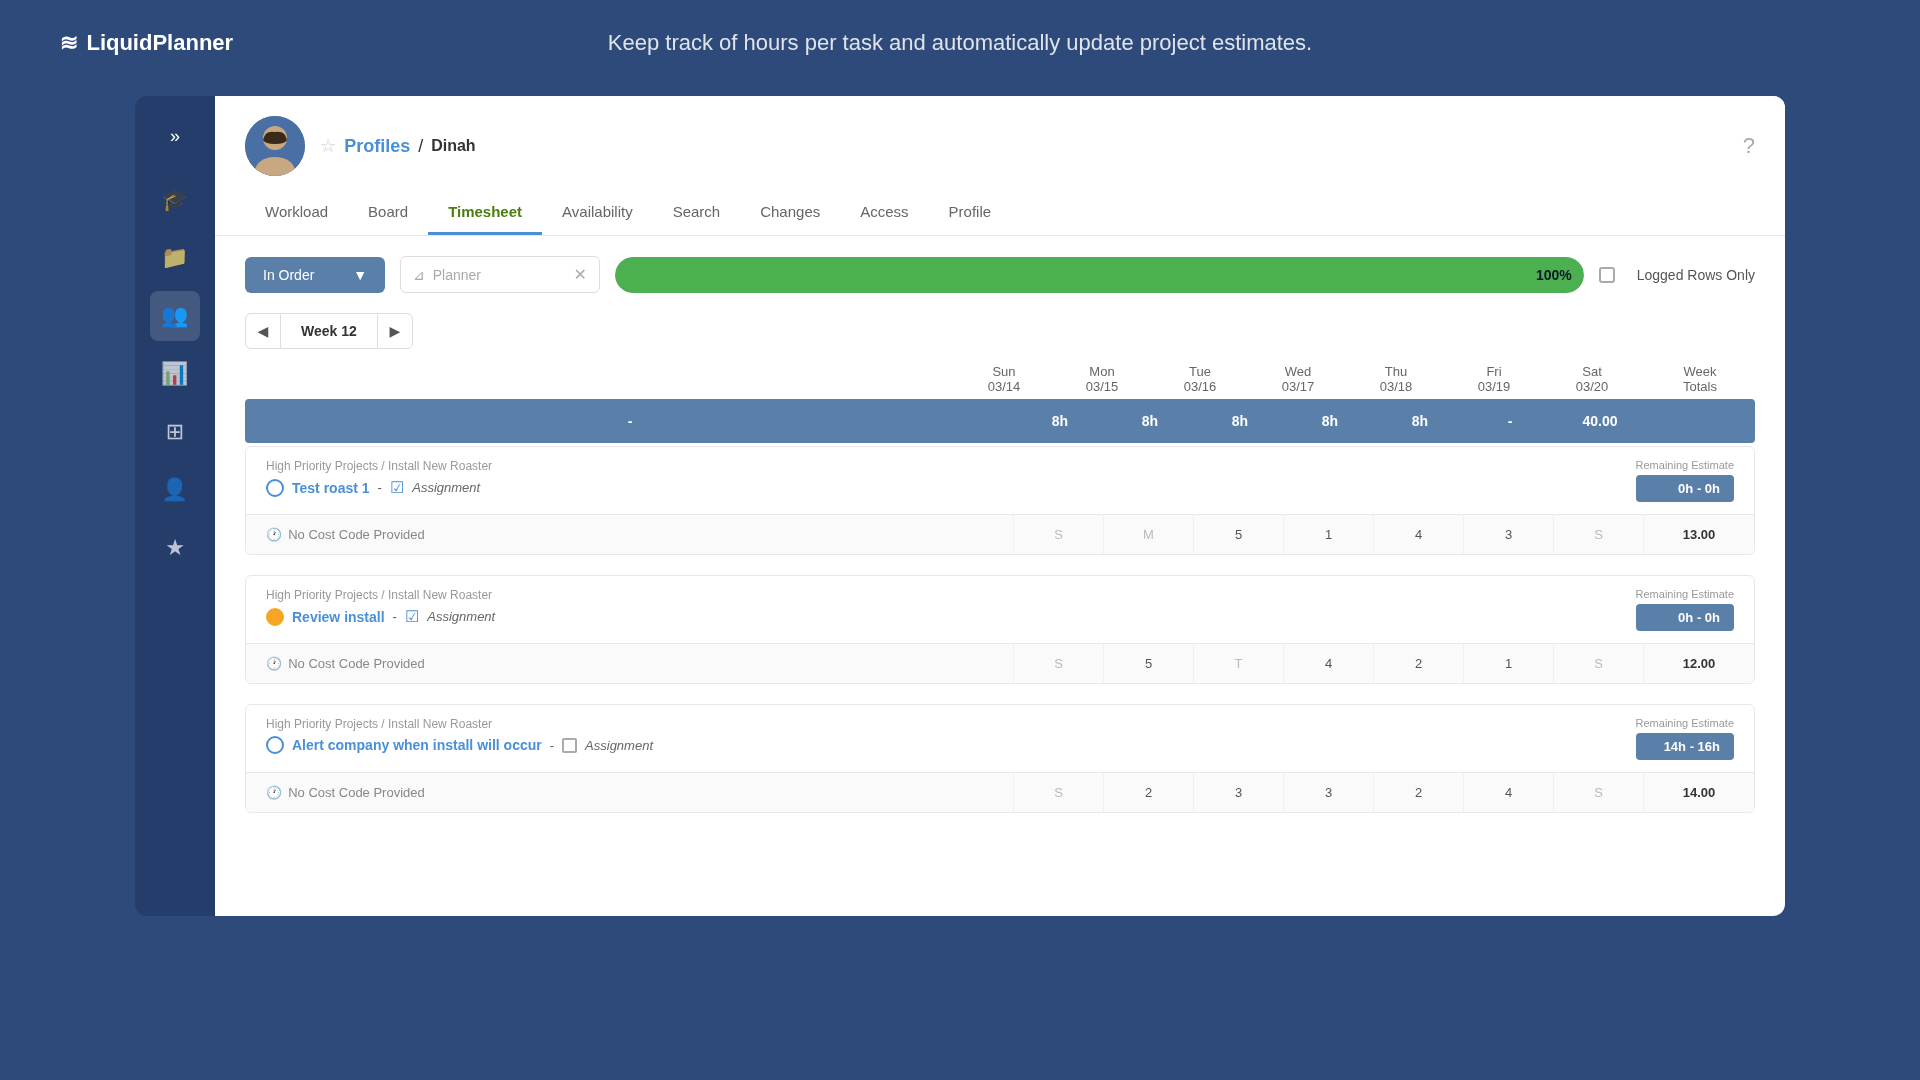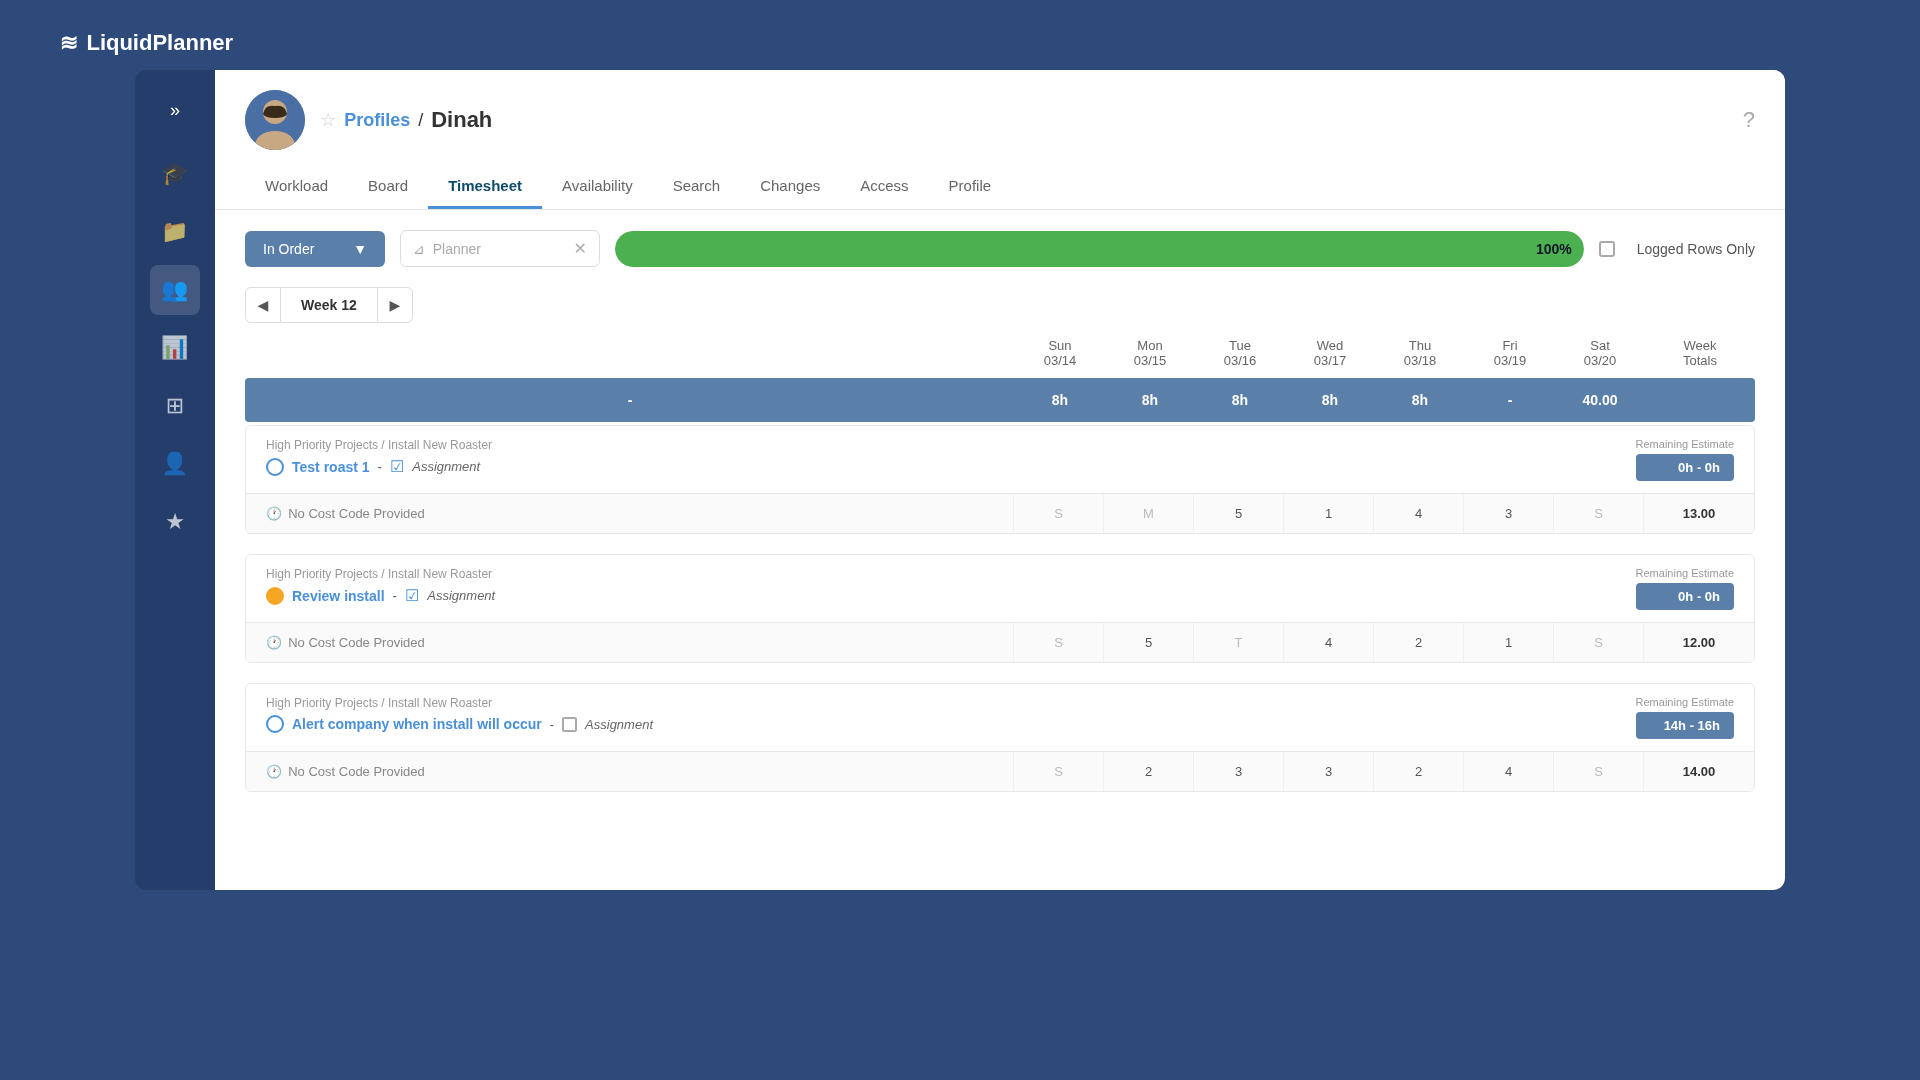--- a/index.html
+++ b/index.html
@@ -134,21 +134,21 @@
       font-weight: 600;
       cursor: pointer;
       text-decoration: none;
     }
     .breadcrumb-sep {
       color: #333;
       font-size: 18px;
     }
     .breadcrumb-current {
       color: #333;
-      font-size: 22px;
+      font-size: 16px;
       font-weight: 600;
     }
     .help-icon {
       margin-left: auto;
       color: #aaa;
       font-size: 22px;
       cursor: pointer;
     }
 
     
@@ -158,21 +158,21 @@
     }
     .tab {
       padding: 12px 20px;
       color: #666;
       font-size: 15px;
       cursor: pointer;
       border-bottom: 3px solid transparent;
       transition: all 0.2s;
     }
     .tab.active {
-      color: #0c4a6e;
+      color: #4d7c0f;
       border-bottom: 3px solid #4a90d9;
       font-weight: 600;
     }
 
     
     .timesheet-content {
       flex: 1;
       overflow-y: auto;
       padding: 20px 30px;
     }
@@ -287,22 +287,21 @@
       color: #333;
     }
     .week-nav-btn:last-child {
       border-radius: 0 6px 6px 0;
     }
 
     
     .grid-header {
       display: grid;
       grid-template-columns: 1fr 90px 90px 90px 90px 90px 90px 90px 110px;
-      gap: 0;
-      margin-bottom: 5px;
+      gap: 8px;
     }
     .grid-header-cell {
       text-align: center;
       font-size: 13px;
       color: #666;
       padding: 5px 0;
     }
     .grid-header-cell.task-col {
       text-align: left;
     }
@@ -432,20 +431,21 @@
     }
   </style>
 </head>
 <body>
 
 <div class="hero">
   <div class="logo">
     <span>≋</span>
     <span><strong>Liquid</strong><span>Planner</span></span>
   </div>
+  <p>Keep track of hours per task and automatically update project estimates.</p>
 </div>
 
 <div class="main-container">
 
   <div class="sidebar">
     <div class="sidebar-toggle">»</div>
     <div class="sidebar-item">🎓</div>
     <div class="sidebar-item">📁</div>
     <div class="sidebar-item active">👥</div>
     <div class="sidebar-item">📊</div>

